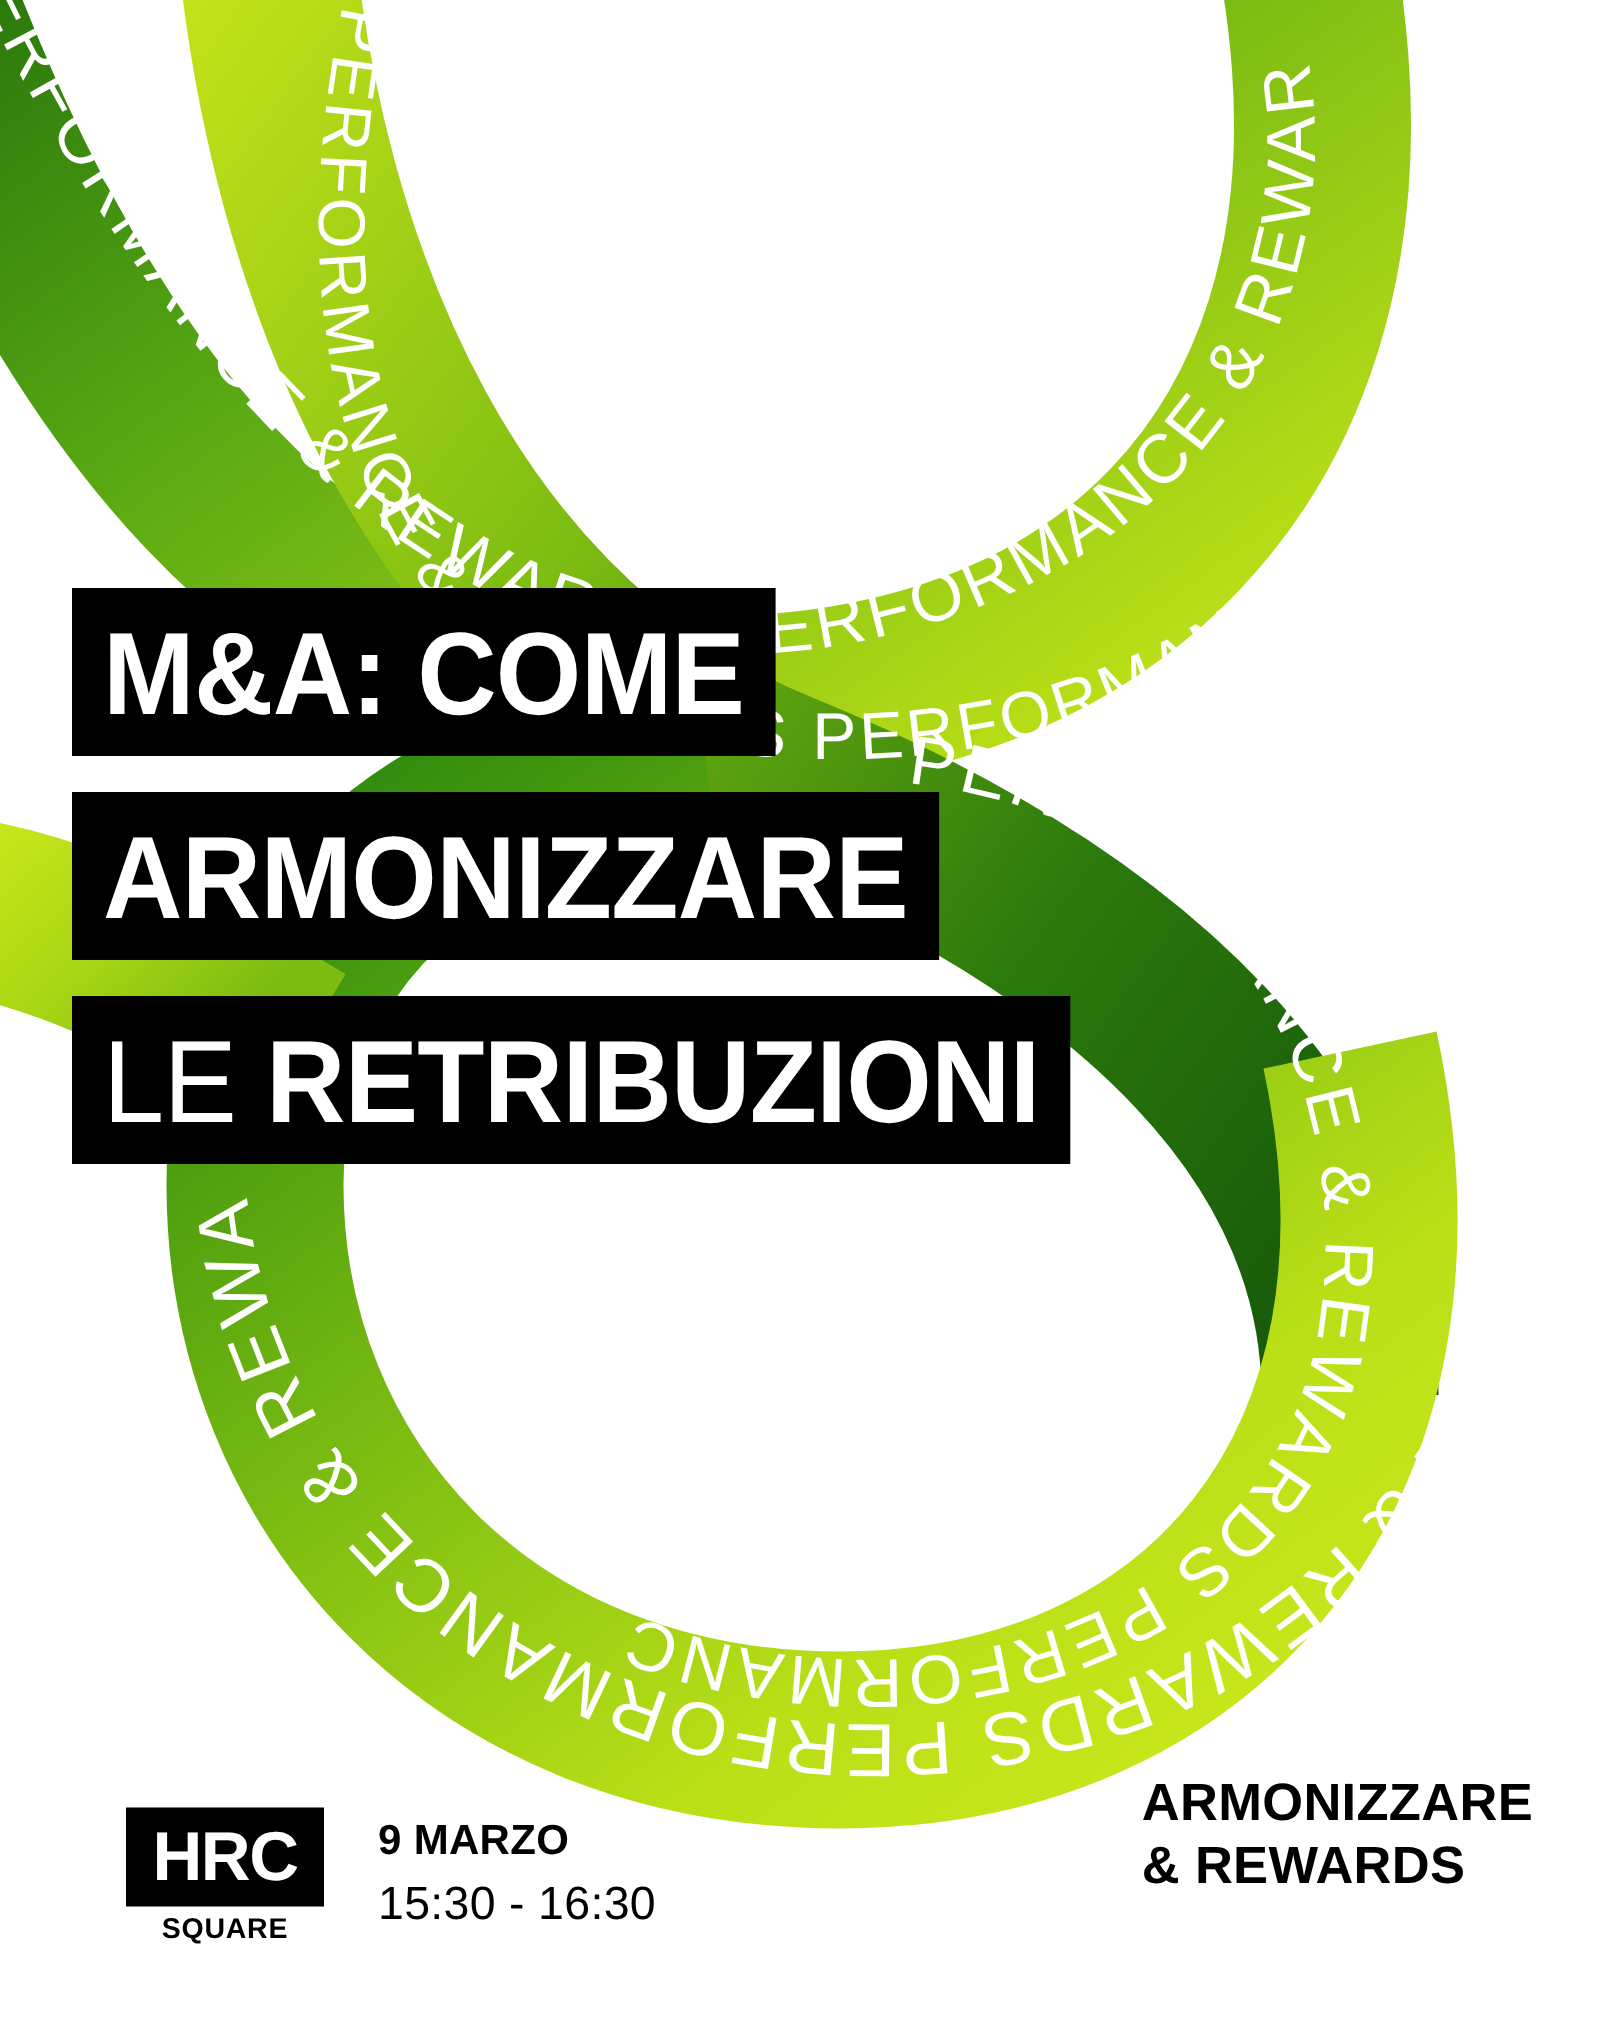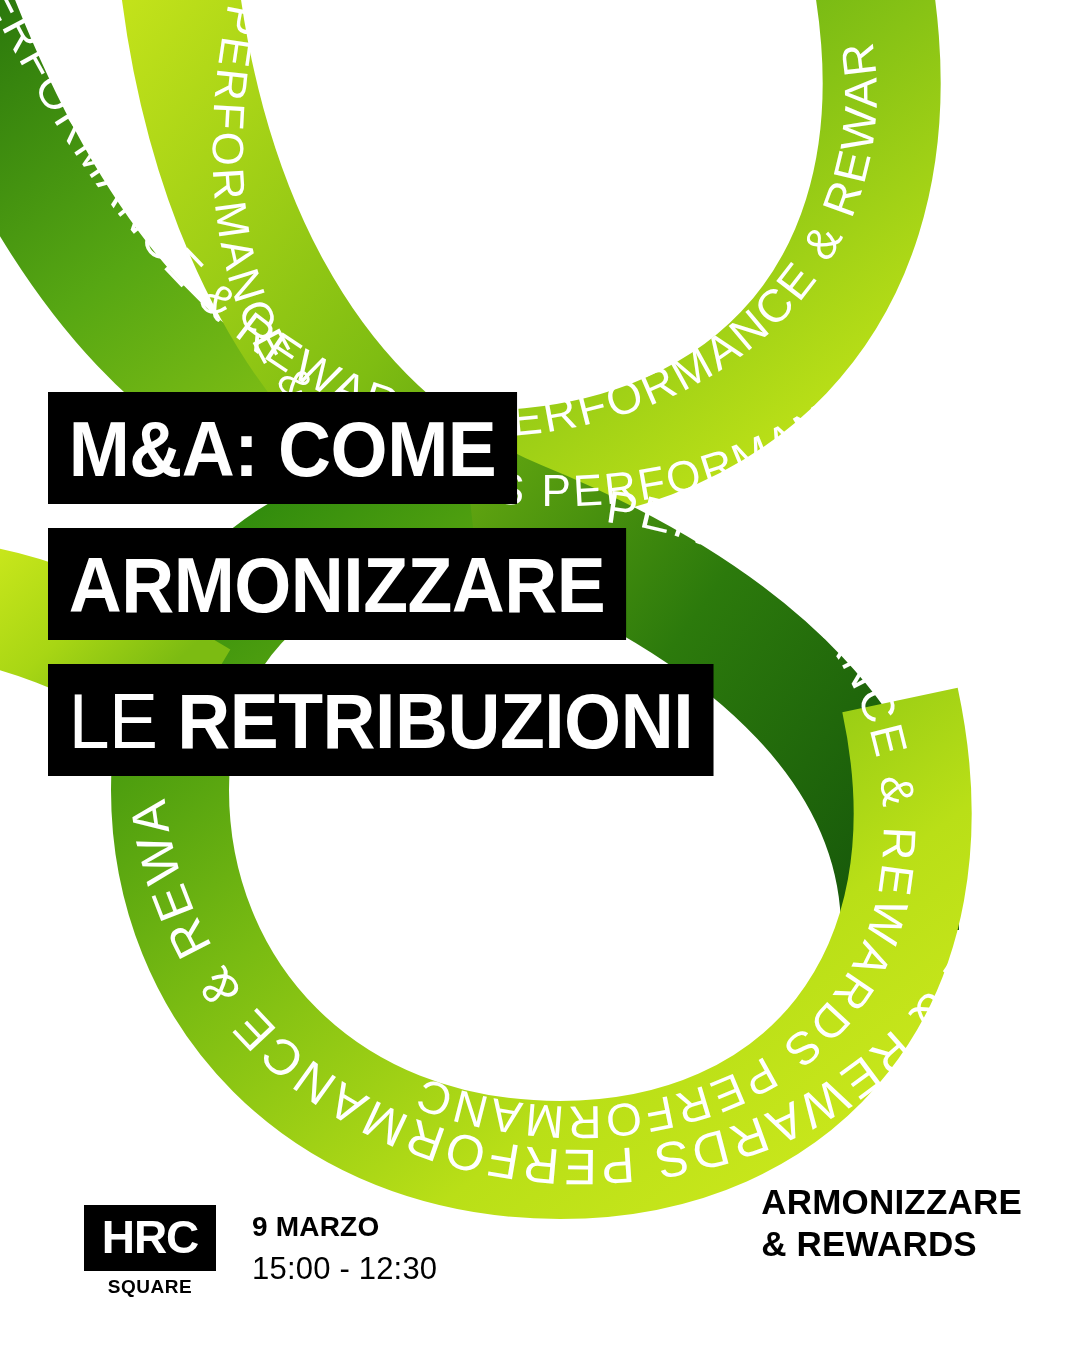--- a/index.html
+++ b/index.html
@@ -204,21 +204,21 @@
 
   <div id="footer">
 
     <div id="brand-logo">
       <div id="brand-mark">HRC</div>
       <div id="brand-sub">SQUARE</div>
     </div>
 
     <div id="event-datetime">
       <div id="event-date">9 MARZO</div>
-      <div id="event-time">15:00 - 12:30</div>
+      <div id="event-time">15:30 - 16:30</div>
     </div>
 
     <div id="series-label">
       <div>ARMONIZZARE</div>
       <div>&amp; REWARDS</div>
     </div>
 
   </div>
 </div>
 

